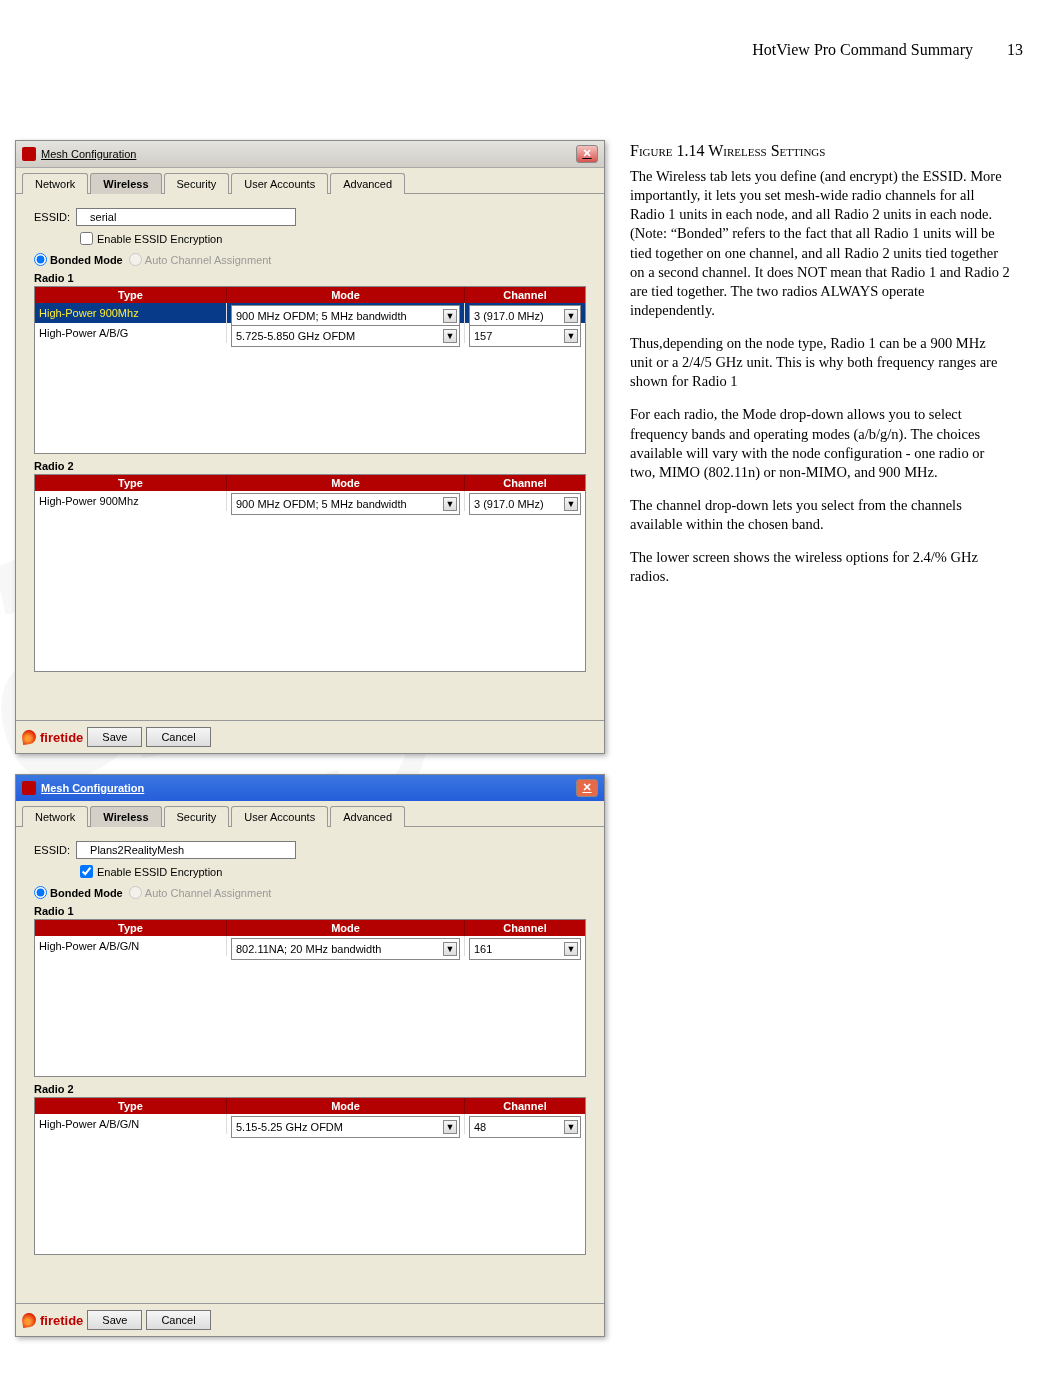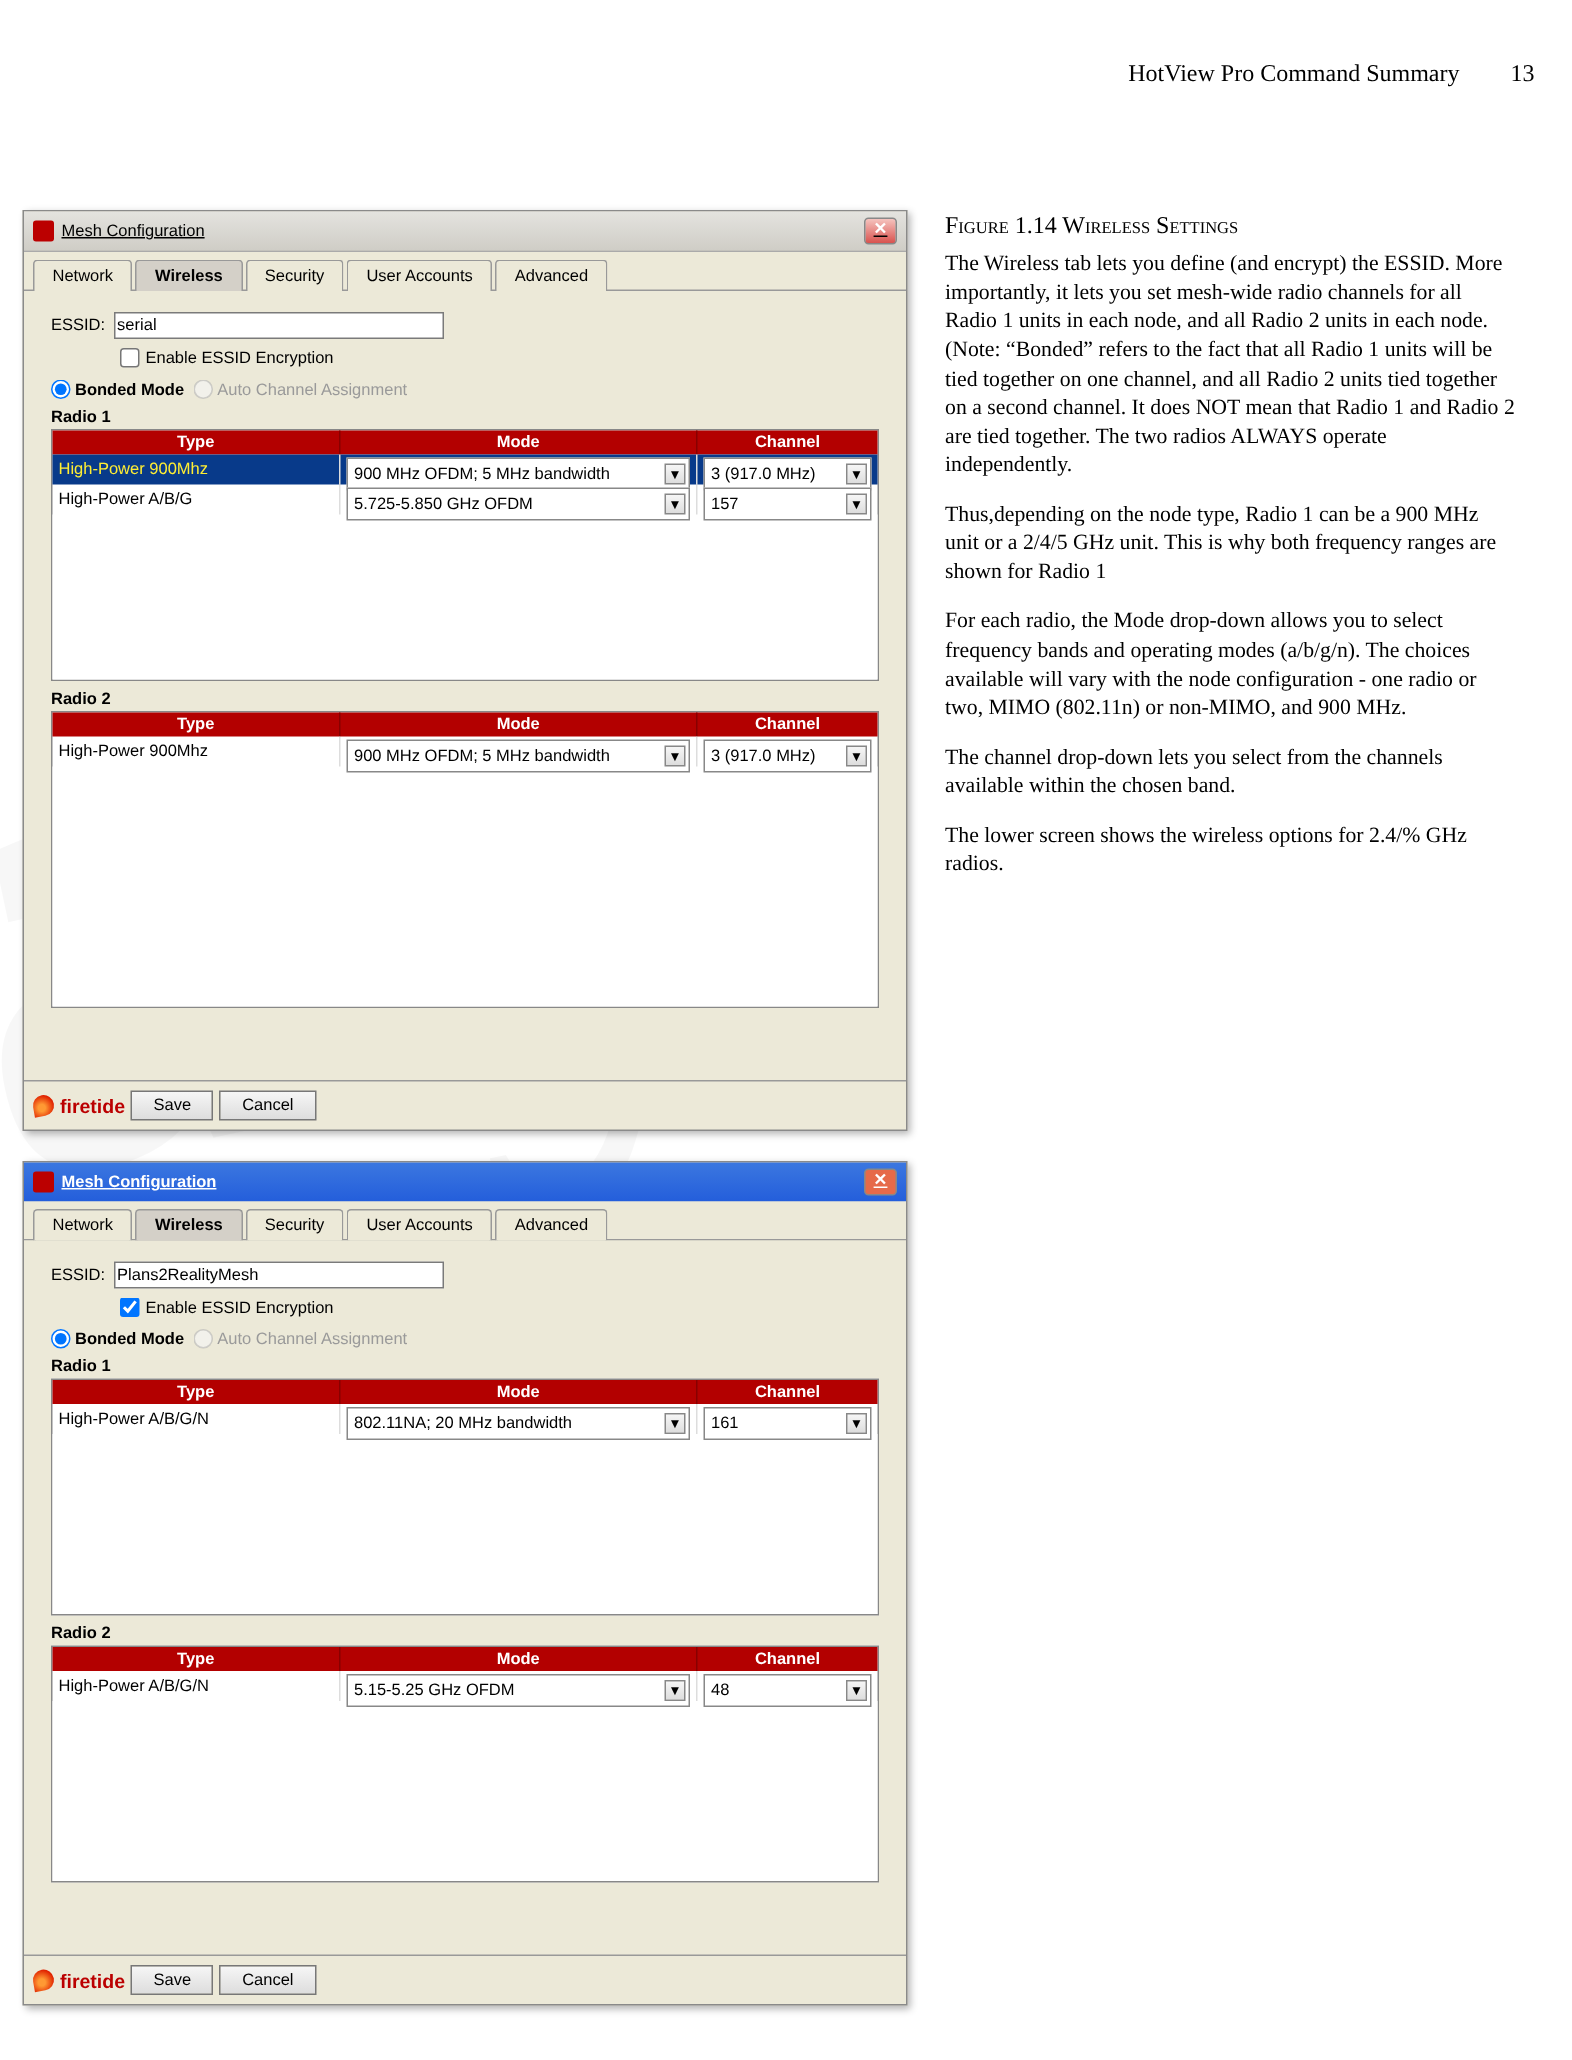--- a/index.html
+++ b/index.html
@@ -128,21 +128,21 @@
   .form-area {
     padding: 14px 18px 8px 18px;
     background: #ece9d8;
   }
   .row { display: flex; align-items: center; margin-bottom: 6px; font-size: 11px; }
   .row label { margin-right: 6px; }
   .text-input {
     border: 1px solid #7a7a7a;
     background: #fff;
     height: 18px;
-    padding: 1px 1px;
+    padding: 1px 13px;
     font-size: 11px;
     width: 220px;
   }
   .chk { margin-right: 4px; }
   .indent { margin-left: 46px; }
   .radio-row { margin-top: 8px; margin-bottom: 4px; }
   .radio-row input { margin-right: 3px; }
   .disabled { color: #9a9a9a; }
   .section-label {
     font-size: 11px;

